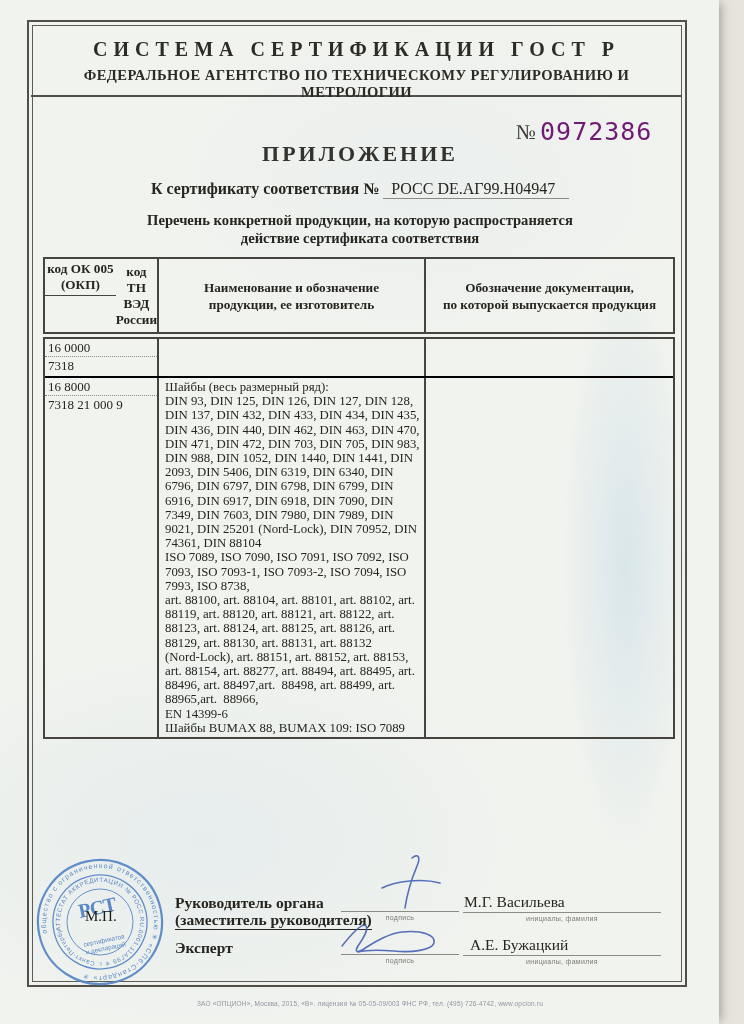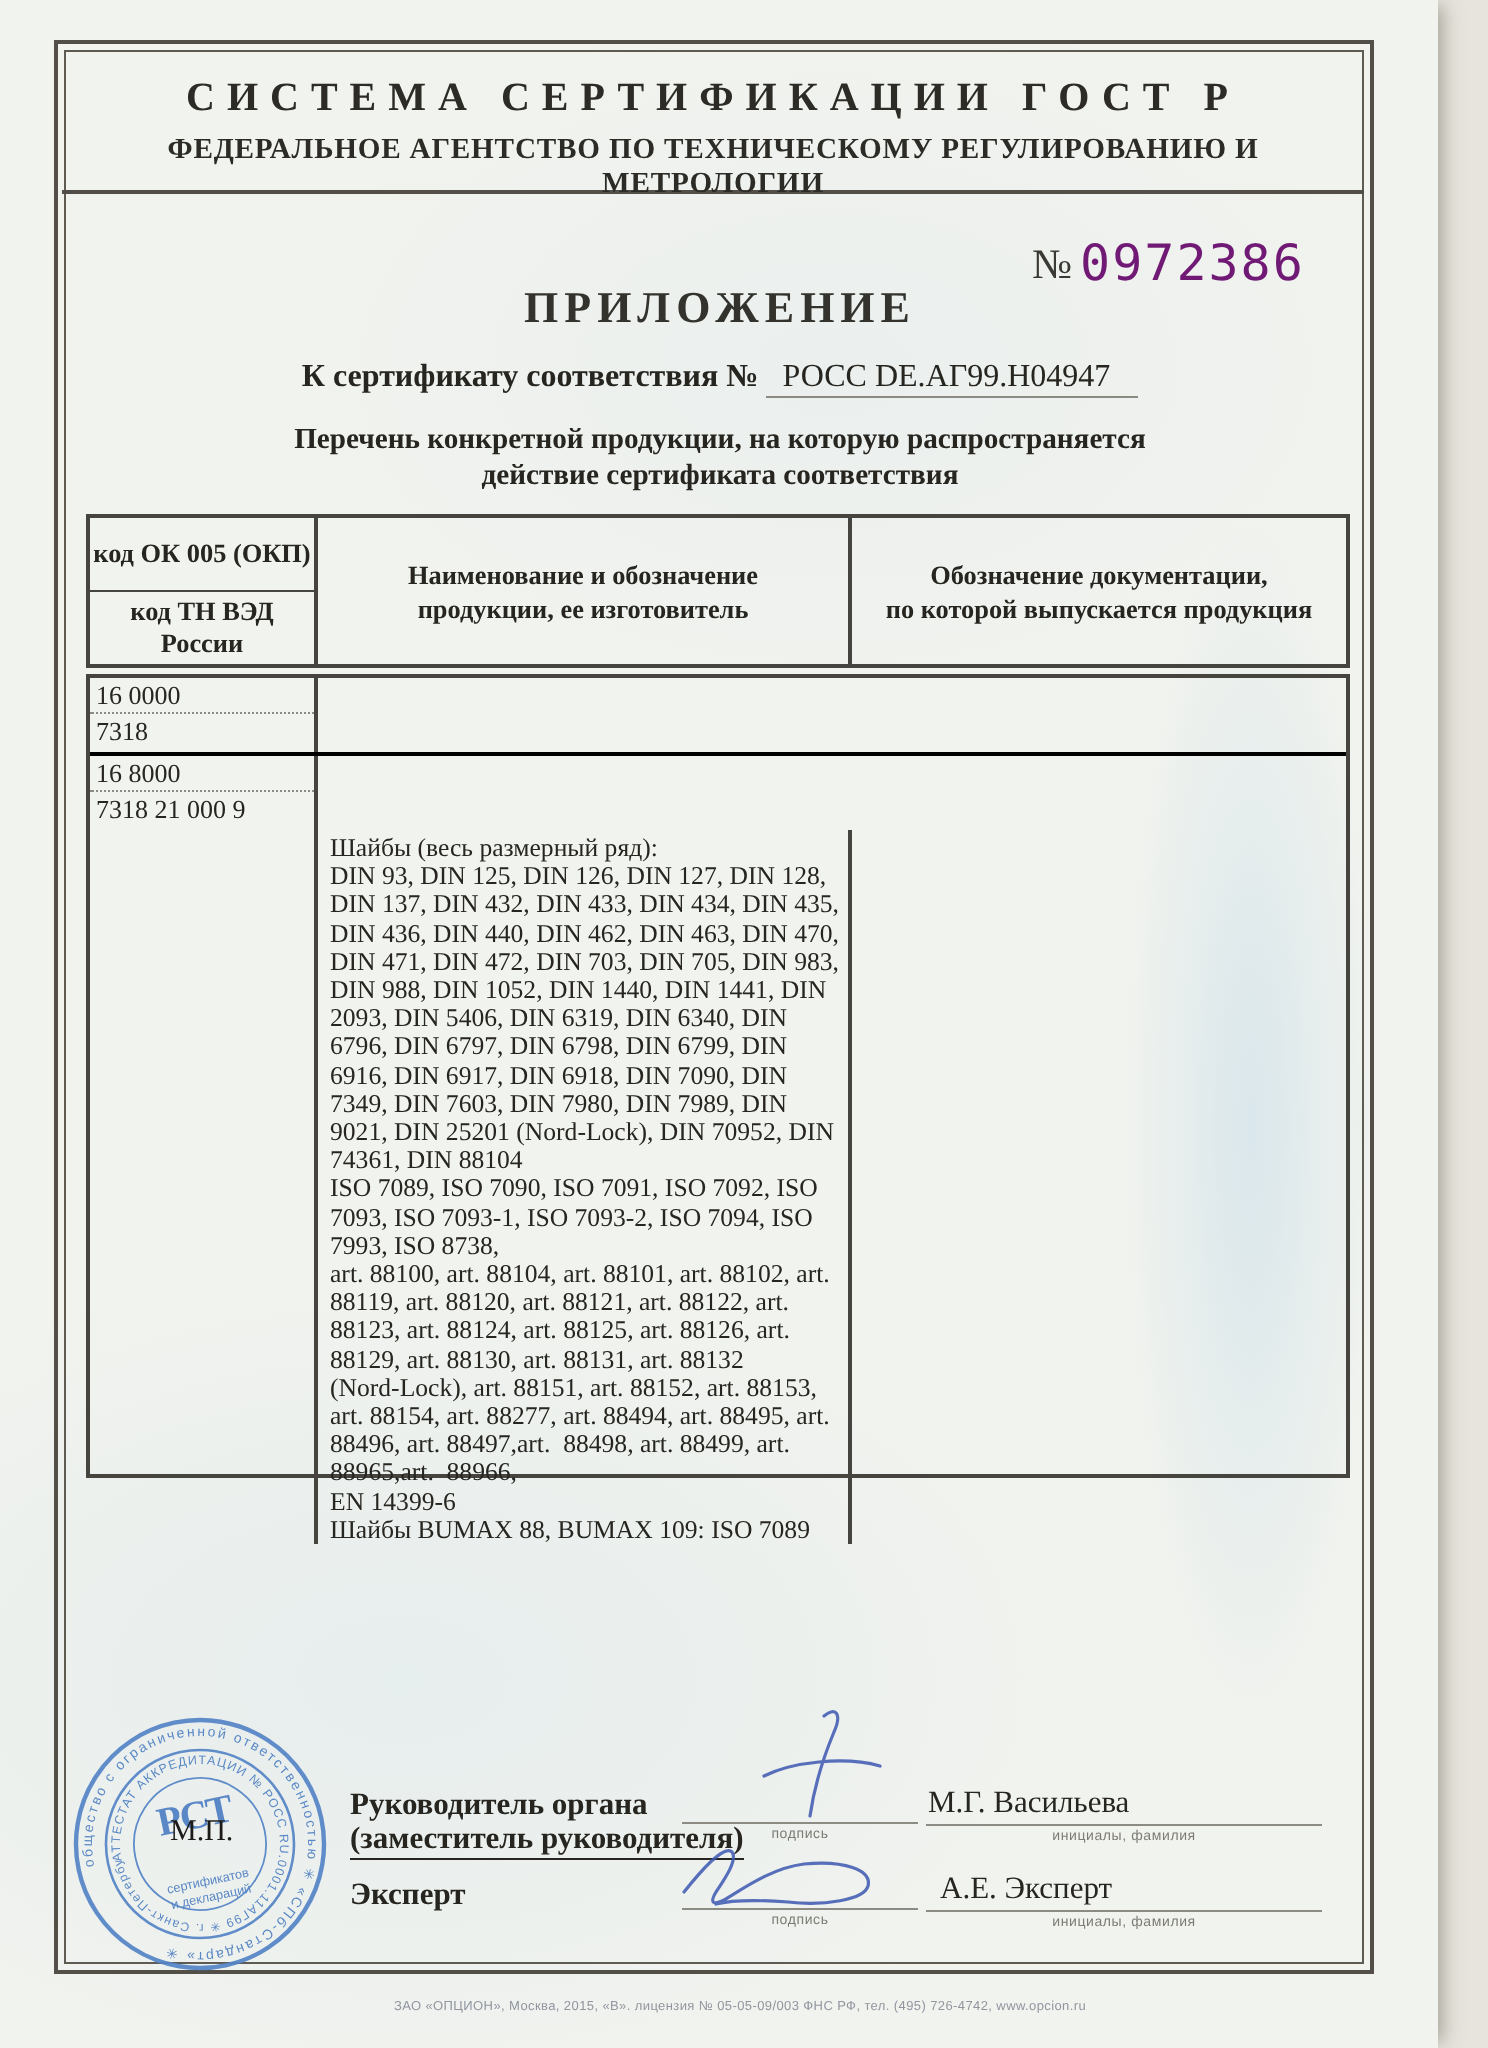--- a/index.html
+++ b/index.html
@@ -26,34 +26,34 @@
         letter-spacing:1px;vertical-align:-1px;}
   .title{left:30px;top:141px;width:660px;text-align:center;font-size:22px;font-weight:bold;
         letter-spacing:3px;color:#33322c;}
   .certref{left:30px;top:180px;width:660px;text-align:center;font-size:16px;}
   .certref .lbl{font-weight:bold;}
   .certref .val{border-bottom:1px solid #8b8a82;padding:0 14px 1px 8px;}
   .scope1{left:30px;top:212px;width:660px;text-align:center;font-size:14.6px;font-weight:bold;}
   .scope2{left:30px;top:230px;width:660px;text-align:center;font-size:14.6px;font-weight:bold;}
   .thead{left:43px;top:257px;width:628px;height:73px;border:2px solid #45443e;display:flex;
         font-size:13.2px;font-weight:bold;}
-  .th-codes{width:112px;border-right:2px solid #45443e;display:flex;flex-direction:column;}
+  .th-codes{width:112px;border-right:2px solid #45443e;display:flex;flex-direction:row;}
   .th-codes .top{height:36px;display:flex;align-items:center;justify-content:center;
         border-bottom:1.5px solid #45443e;text-align:center;}
   .th-codes .bot{flex:1;display:flex;align-items:center;justify-content:center;text-align:center;}
   .th-mid{width:265px;border-right:2px solid #45443e;display:flex;align-items:center;
         justify-content:center;text-align:center;white-space:pre-line;line-height:17px;}
   .th-last{flex:1;display:flex;align-items:center;justify-content:center;text-align:center;
         white-space:pre-line;line-height:17px;}
   .tbody{left:43px;top:337px;width:628px;height:398px;border:2px solid #45443e;display:flex;
         flex-direction:column;font-size:13px;}
   .trow1{height:37px;border-bottom:2px solid #000000;display:flex;}
   .trow2{flex:1;display:flex;}
   .c1{width:112px;border-right:2px solid #45443e;}
-  .c2{width:265px;border-right:2px solid #45443e;margin-top:37px;}
+  .c2{width:265px;border-right:2px solid #45443e;}
   .c3{flex:1;}
   .okp{padding:2px 4px 1px 3px;border-bottom:1px dotted #8d8c84;line-height:14px;}
   .tnved{padding:2px 4px 1px 3px;line-height:14px;}
   .product-cell{padding:2px 1px 0 6px;font-size:12.8px;line-height:14.2px;white-space:pre;
         overflow:hidden;}
   .role1a{left:175px;top:894px;font-size:15.5px;font-weight:bold;}
   .role1b{left:175px;top:911px;font-size:15.5px;font-weight:bold;border-bottom:1.5px solid #26251f;}
   .role2{left:175px;top:939px;font-size:15.5px;font-weight:bold;}
   .sigline1{left:341px;top:911px;width:118px;border-top:1px solid #8d8c84;}
   .sigline2{left:341px;top:954px;width:118px;border-top:1px solid #8d8c84;}
@@ -185,21 +185,21 @@
 
   <div class="sigline1 abs"></div>
   <div class="cap cap1 abs">подпись</div>
   <div class="sigline2 abs"></div>
   <div class="cap cap2 abs">подпись</div>
 
   <div class="name1 abs">М.Г. Васильева</div>
   <div class="nameline1 abs"></div>
   <div class="cap ncap1 abs">инициалы, фамилия</div>
 
-  <div class="name2 abs">А.Е. Эксперт</div>
+  <div class="name2 abs">А.Е. Бужацкий</div>
   <div class="nameline2 abs"></div>
   <div class="cap ncap2 abs">инициалы, фамилия</div>
 
   <svg class="sig-svg" style="left:352px;top:852px;" width="110" height="64" viewBox="0 0 110 64">
     <path d="M60,6 C66,1 69,5 65,14 C60,26 55,42 53,56 M30,36 C44,29 70,26 88,31" fill="none" stroke="#3c57b0" stroke-width="1.6" stroke-linecap="round" opacity="0.85"></path>
   </svg>
   <svg class="sig-svg" style="left:330px;top:912px;" width="140" height="48" viewBox="0 0 140 48">
     <path d="M12,34 C20,24 32,10 36,14 C39,18 32,28 28,34 C25,39 26,41 32,38 C42,32 56,22 72,20 C92,18 106,23 104,31 C102,38 82,41 64,39 C50,38 36,38 28,40" fill="none" stroke="#3c57b0" stroke-width="1.6" stroke-linecap="round" opacity="0.85"></path>
   </svg>
 

